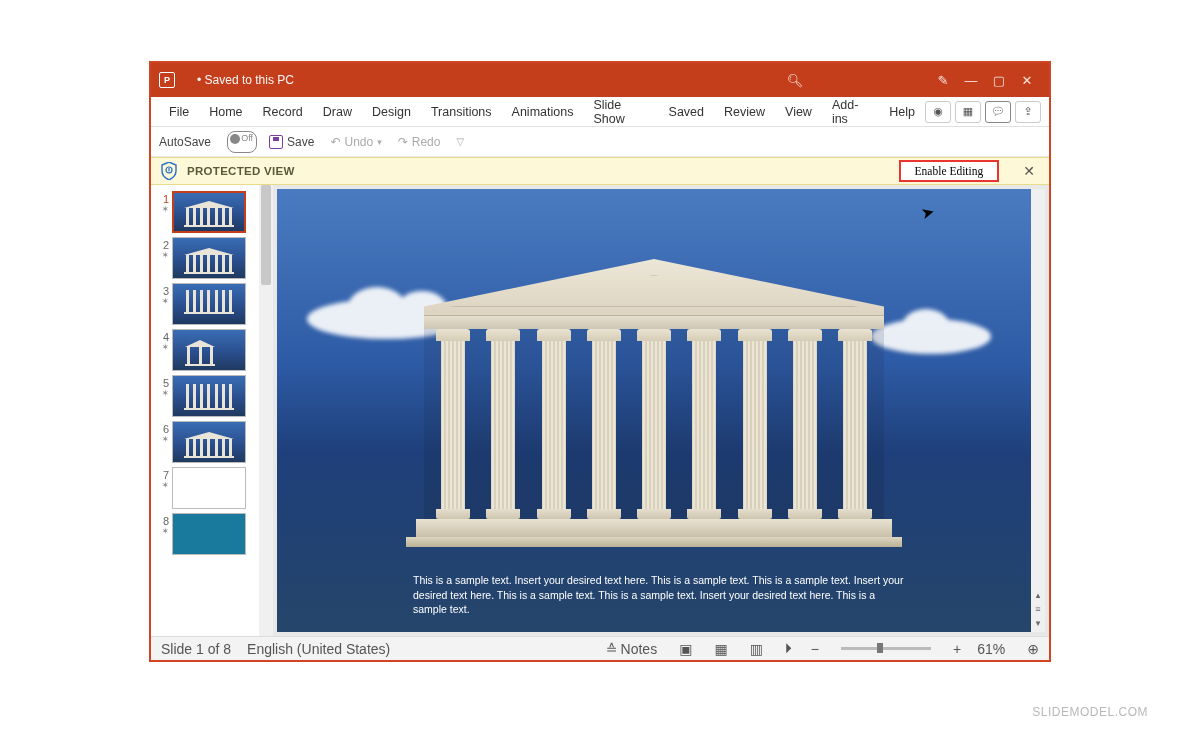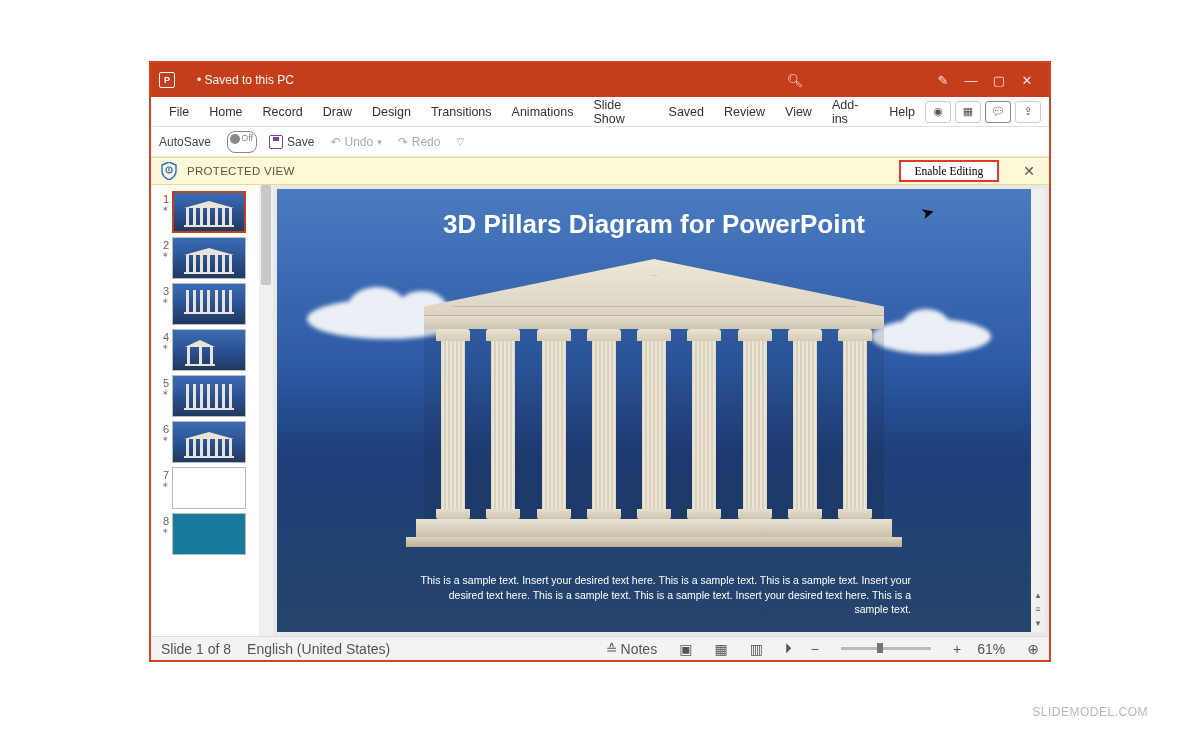--- a/index.html
+++ b/index.html
@@ -22,21 +22,21 @@
 .toggle{width:30px;height:22px;border:1px solid #888;border-radius:8px;position:relative;background:#fff}
 .toggle::after{content:"";position:absolute;width:10px;height:10px;border-radius:50%;background:#888;left:2px;top:2px}
 .toggle-label{font-size:9px;position:absolute;right:3px;top:1.5px;color:#888}
 .qa-item{display:flex;align-items:center;gap:4px;padding:0 4px;cursor:pointer}
 .qa-item.disabled{color:#aaa}
 .save-icon{width:14px;height:14px;border:1.5px solid #7b3fa0;border-radius:2px;position:relative}
 .save-icon::after{content:"";position:absolute;width:6px;height:4px;background:#7b3fa0;top:1px;left:3px}
 .protected{height:28px;background:#fdf8d8;border-top:1px solid #e8dc8a;border-bottom:1px solid #e8dc8a;display:flex;align-items:center;padding:0 10px;font-size:11.5px;color:#5a5a3a;gap:10px}
 .shield{width:16px;height:18px;position:relative}
 .shield svg{width:100%;height:100%}
-.pv-label{font-weight:normal;letter-spacing:.3px}
+.pv-label{font-weight:bold;letter-spacing:.3px}
 .pv-msg{text-decoration:underline;cursor:pointer}
 .enable-btn{margin-left:auto;padding:3px 14px;background:#fff;border:2px solid #e8352e;font-size:11.5px;cursor:pointer;font-family:Liberation Serif, serif}
 .close-pv{margin-left:10px;cursor:pointer;font-size:14px;color:#555;padding:0 4px}
 .workspace{flex:1;display:flex;background:#fff;overflow:hidden}
 .thumb-col{width:108px;background:#fff;display:flex;flex-direction:column;padding:4px 0;overflow:hidden}
 .thumb-row{display:flex;padding:2px 4px;align-items:flex-start;gap:3px}
 .thumb-num{width:14px;font-size:11px;color:#c43e1c;text-align:right;padding-top:2px}
 .thumb-row:not(.sel) .thumb-num{color:#666}
 .thumb-star{font-size:9px;color:#888;line-height:1}
 .thumb-numcol{display:flex;flex-direction:column;align-items:flex-end;width:14px}
@@ -66,21 +66,21 @@
 .pediment{width:100%;height:56px;background:linear-gradient(180deg,#ede7d8,#dcd4c0);clip-path:polygon(50% 0,100% 85%,100% 100%,0 100%,0 85%);position:relative}
 .pediment::after{content:"";position:absolute;left:25px;right:25px;top:16px;bottom:8px;border:1px solid rgba(0,0,0,.12);clip-path:polygon(50% 0,100% 100%,0 100%)}
 .entab{height:14px;background:linear-gradient(180deg,#e5dfcf,#d0c8b4);border-top:1px solid rgba(0,0,0,.1);border-bottom:1px solid rgba(0,0,0,.1)}
 .cols-row{display:flex;justify-content:space-between;padding:0 14px;height:190px;background:linear-gradient(180deg,rgba(30,50,90,.15),rgba(20,35,65,.25))}
 .pillar{width:30px;display:flex;flex-direction:column;align-items:center}
 .cap{width:34px;height:12px;background:linear-gradient(180deg,#eae3d0,#d4ccb6);border-radius:3px 3px 0 0}
 .shaft{flex:1;width:24px;background:repeating-linear-gradient(90deg,#ebe5d4 0,#ebe5d4 2px,#d8d0bc 2px,#d8d0bc 4px);border-left:1px solid rgba(0,0,0,.06);border-right:1px solid rgba(0,0,0,.06)}
 .pbase{width:34px;height:10px;background:linear-gradient(180deg,#e5dece,#cfc6b0);border-radius:0 0 2px 2px}
 .plinth{height:18px;background:linear-gradient(180deg,#e8e2d0,#c9c0aa);margin:0 -8px}
 .plinth2{height:10px;background:linear-gradient(180deg,#ddd5c0,#bab096);margin:0 -18px}
-.sample{position:absolute;bottom:16px;left:136px;right:120px;text-align:right;color:#fff;font-size:10.5px;line-height:1.35}
+.sample{position:absolute;bottom:16px;left:136px;right:120px;text-align:left;color:#fff;font-size:10.5px;line-height:1.35}
 .slide-vscroll{width:14px;background:#f0f0f0;display:flex;flex-direction:column;justify-content:flex-end;padding:4px 0;gap:4px}
 .slide-vscroll span{font-size:9px;color:#666;text-align:center;cursor:pointer}
 .statusbar{height:24px;background:#f3f3f3;border-top:1px solid #ddd;display:flex;align-items:center;padding:0 10px;font-size:14px;color:#555;gap:16px}
 .statusbar .sp{flex:1}
 .sb-btn{display:flex;align-items:center;gap:3px;cursor:pointer;padding:0 3px}
 .zoom-slider{width:90px;height:3px;background:#bbb;position:relative;margin:0 6px}
 .zoom-slider::after{content:"";position:absolute;width:6px;height:10px;background:#777;left:40%;top:-4px}
 .cursor{position:absolute;left:770px;top:140px;font-size:16px;color:#000;z-index:100;transform:rotate(-15deg)}
 .watermark{position:absolute;right:52px;bottom:24px;font-size:12px;letter-spacing:.5px;color:#b8b8b8;font-weight:300}
 </style>
@@ -299,21 +299,20 @@
     <div class="vscroll">
         <div class="track">
           <div class="handle"></div>
         </div>
       </div>
 
     <div class="slide-area">
       <div class="slide">
         <div class="cloud c1"></div>
         <div class="cloud c2"></div>
-        <div class="slide-title">3D Pillars Diagram for PowerPoint</div>
         <div class="temple">
           <div class="pediment"></div>
           <div class="entab"></div>
           <div class="cols-row">
             <div class="pillar">
                 <div class="cap"></div>
                 <div class="shaft"></div>
                 <div class="pbase"></div>
               </div>
             <div class="pillar">

